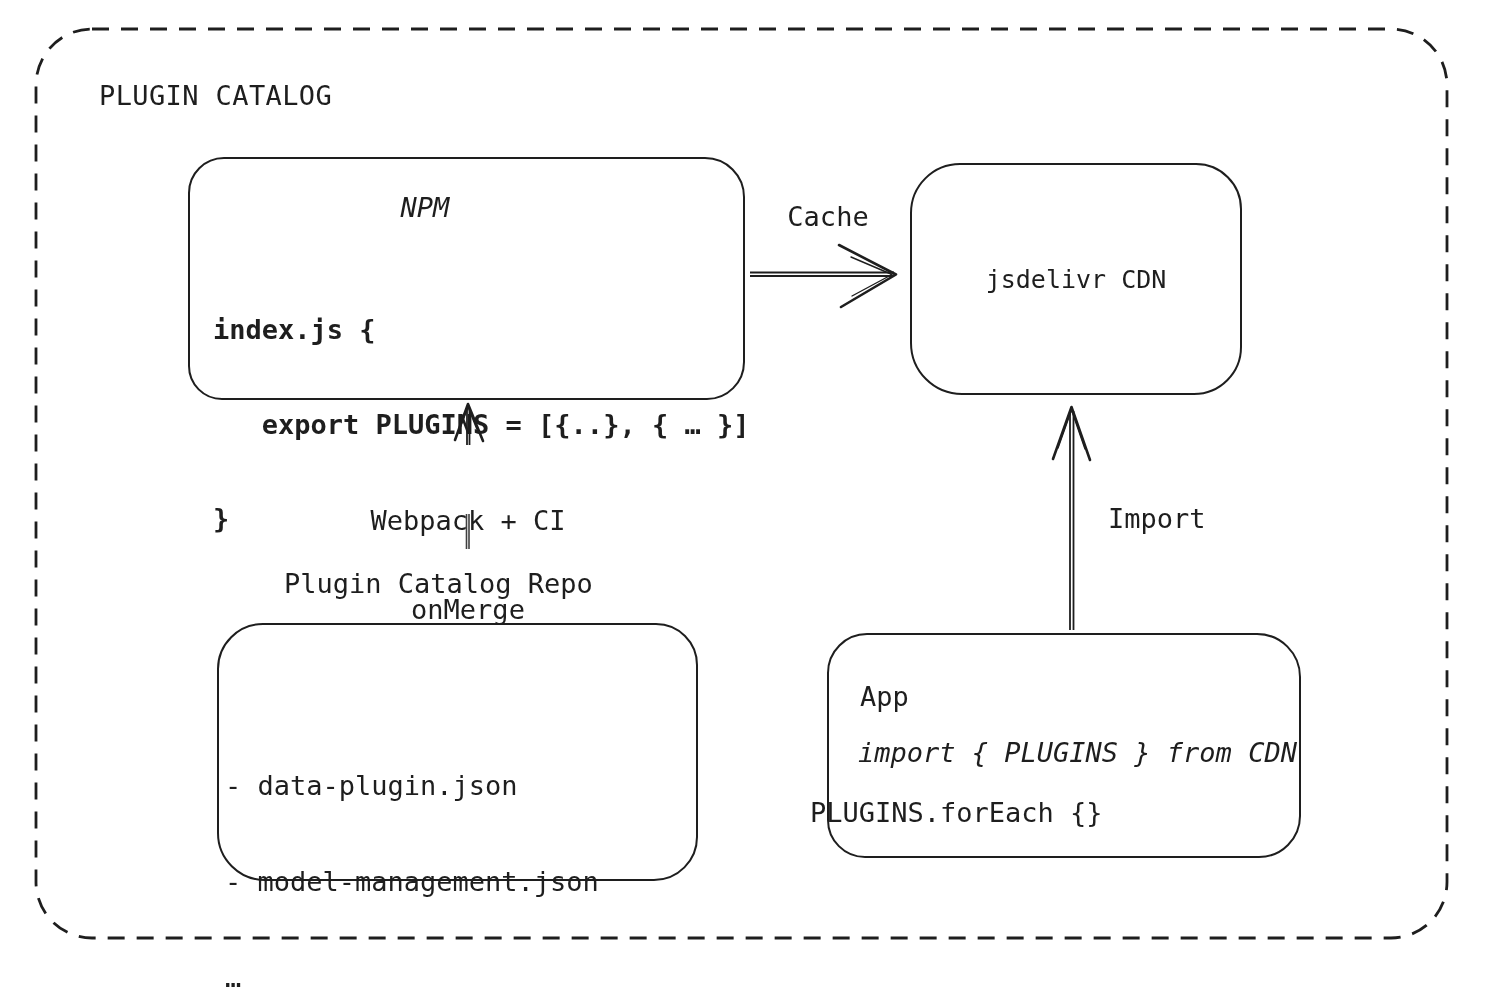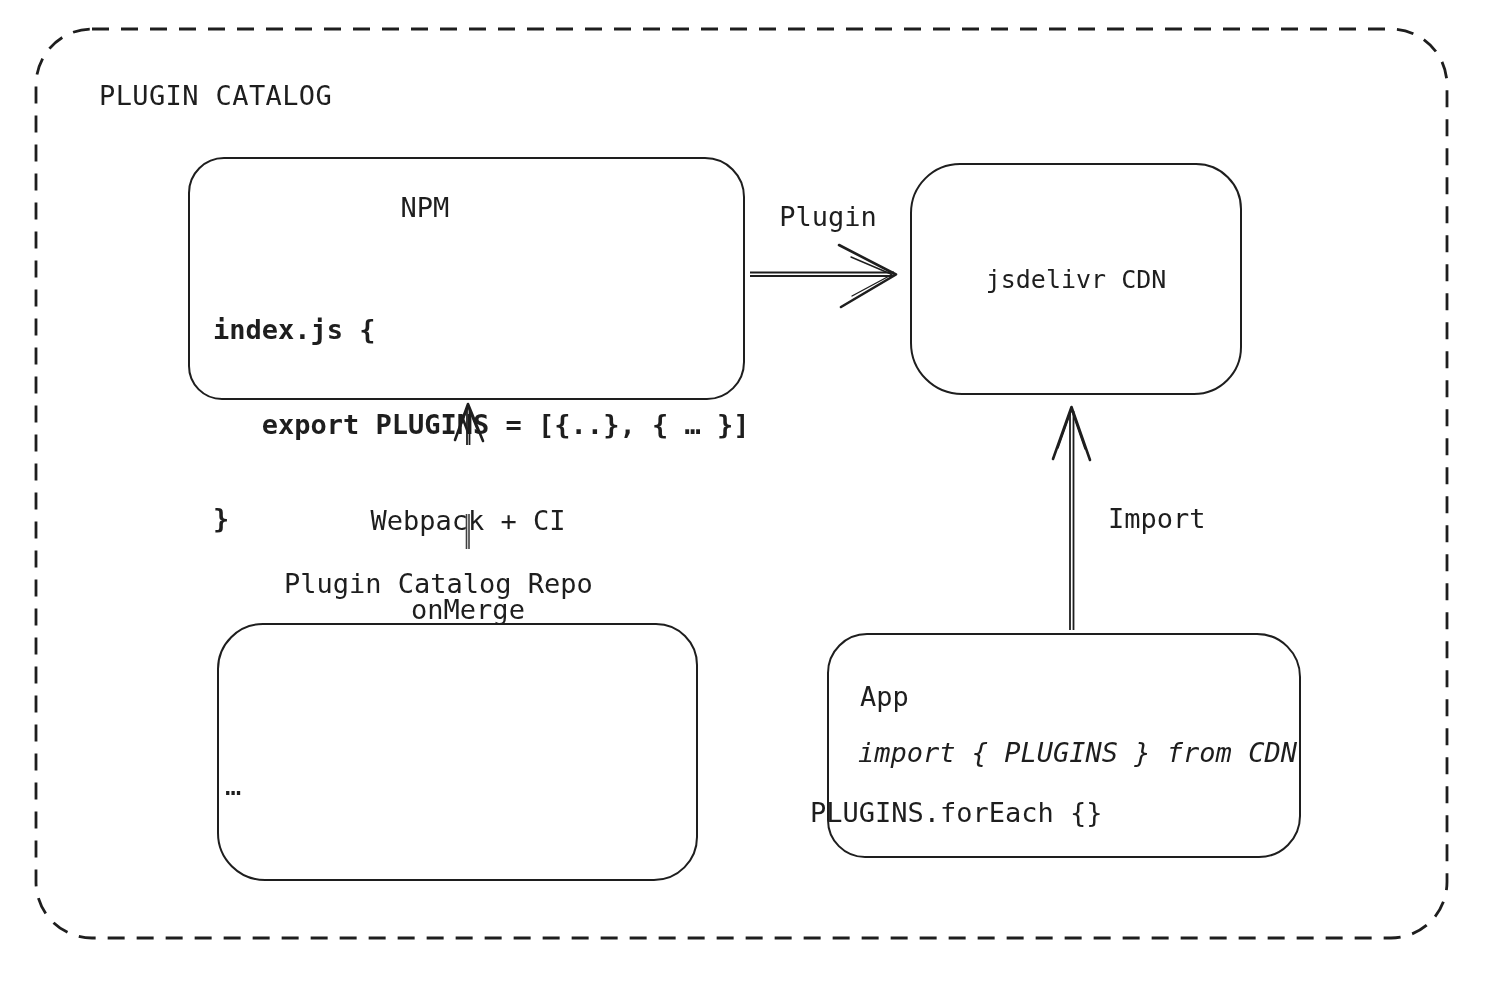--- a/index.html
+++ b/index.html
@@ -39,21 +39,21 @@
   .label, .codeblock {
     position: absolute;
     font-size: 27px;
     line-height: 31.5px;
     white-space: pre;
     color: #1e1e1e;
   }
   .center { text-align: center; }
 
   #page-title    { left: 99px;  top: 82px;  line-height: 27px; letter-spacing: 0.4px; }
-  #npm-title     { left: 375px; top: 194px; width: 100px; line-height: 27px; }
+  #npm-title     { left: 375px; top: 194px; width: 100px; line-height: 27px; font-style: italic; }
   #npm-code      { left: 213px; top: 251px; font-weight: bold; }
   #cache-label   { left: 758px; top: 203px; width: 140px; line-height: 27px; }
   #cdn-label     { font-size: 25px; white-space: pre; }
   #webpack-label { left: 368px; top: 447px; width: 200px; line-height: 29.5px; }
   #repo-heading  { left: 284px; top: 570px; width: 300px; line-height: 28px; }
   #repo-files    { left: 225px; top: 706px; line-height: 32px; }
   #app-title     { left: 860px; top: 684px; line-height: 26px; }
   #app-code-1    { left: 858px; top: 740px; line-height: 26px; font-style: italic; }
   #app-code-2    { left: 810px; top: 800px; line-height: 26px; }
   #import-label  { left: 1108px; top: 505px; width: 96px; line-height: 27px; }
@@ -103,34 +103,36 @@
   <div class="label" id="page-title">PLUGIN CATALOG</div>
 
   <div class="box" id="npm-box"></div>
   <div class="label center" id="npm-title">NPM</div>
   <div class="codeblock" id="npm-code">
     <div>index.js {</div>
     <div>   export PLUGINS = [{..}, { … }]</div>
     <div>}</div>
   </div>
 
-  <div class="label center" id="cache-label">Plugin</div>
+  <div class="label center" id="cache-label">Cache</div>
 
   <div class="box" id="cdn-box">
     <span id="cdn-label">jsdelivr CDN</span>
   </div>
 
   <div class="label center" id="webpack-label">
     <div>Webpack + CI</div>
     <div>onMerge</div>
   </div>
 
   <div class="label center" id="repo-heading">Plugin Catalog Repo</div>
   <div class="box" id="repo-box"></div>
   <div class="codeblock" id="repo-files">
+    <div>- data-plugin.json</div>
+    <div>- model-management.json</div>
     <div>…</div>
   </div>
 
   <div class="box" id="app-box"></div>
   <div class="label" id="app-title">App</div>
   <div class="label" id="app-code-1">import { PLUGINS } from CDN</div>
   <div class="label" id="app-code-2">PLUGINS.forEach {}</div>
 
   <div class="label center" id="import-label">Import</div>
 

